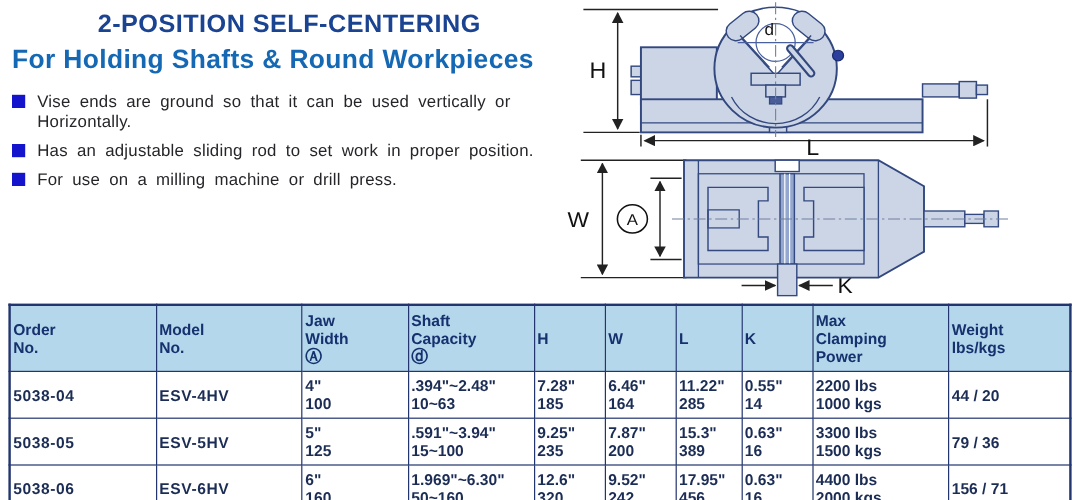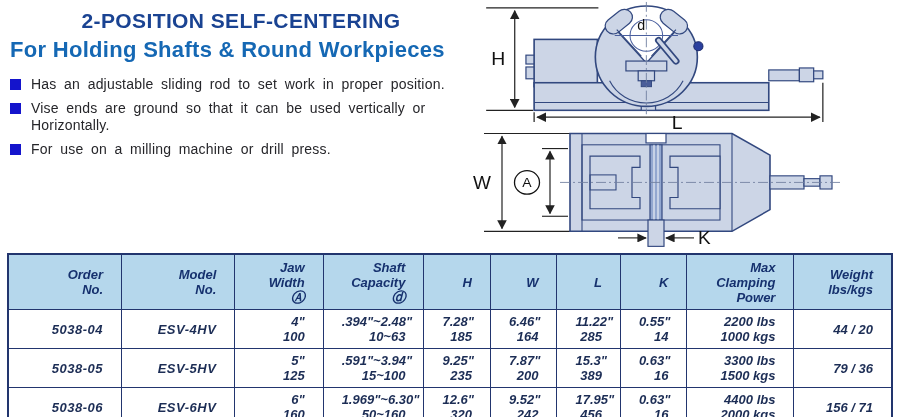--- a/index.html
+++ b/index.html
@@ -26,45 +26,45 @@
   .thin{stroke-width:1.2;}
   .edge{stroke:#32487f;fill:none;stroke-width:1.1;}
   .thinline{stroke:#4a5f9e;stroke-width:1;fill:none;}
   .cline{stroke:#7080a0;stroke-width:.9;stroke-dasharray:10 3 2 3;}
 
   .units-note{position:absolute;right:10px;top:251px;font-size:14px;color:#a16207;}
 
   
   table.spec{position:absolute;left:7px;top:253px;width:886px;border-collapse:collapse;
              table-layout:fixed;background:#fff;border:2px solid #22356e;}
-  table.spec th,table.spec td{border:1.5px solid #22356e;text-align:right;vertical-align:middle;padding:1px 18px;font-style:italic;}
+  table.spec th,table.spec td{border:1.5px solid #22356e;text-align:left;vertical-align:middle;padding:1px 2px;}
   table.spec thead th{background:#b5d7ec;color:#16316e;font-size:13px;font-weight:bold;height:52px;line-height:15px;}
   table.spec tbody td{height:36px;color:#1c2d55;font-size:13px;line-height:15px;font-weight:bold;}
   .cell-strong{font-size:15px;letter-spacing:.5px;}
   .circ-line{font-size:14px;}
   .c-order{width:14%;} .c-model{width:14%;} .c-jaw{width:10%;} .c-shaft{width:12%;}
   .c-h{width:6.5%;} .c-w{width:6.5%;} .c-l{width:6%;} .c-k{width:6.5%;}
   .c-clamp{width:13%;} .c-weight{width:11.5%;margin-top:16px;}
 </style>
 </head>
 <body>
 
 <div class="page">
 
   <div class="intro">
     <div class="title-line">2-POSITION SELF-CENTERING</div>
     <div class="subtitle">For Holding Shafts &amp; Round Workpieces</div>
     <ul class="features">
       <li>
         <span class="bullet-sq"></span>
-        <span class="feat-text">Has an adjustable sliding rod to set work in proper position.</span>
+        <span class="feat-text">Vise ends are ground so that it can be used vertically or Horizontally.</span>
       </li>
       <li>
         <span class="bullet-sq"></span>
-        <span class="feat-text">Vise ends are ground so that it can be used vertically or Horizontally.</span>
+        <span class="feat-text">Has an adjustable sliding rod to set work in proper position.</span>
       </li>
       <li>
         <span class="bullet-sq"></span>
         <span class="feat-text">For use on a milling machine or drill press.</span>
       </li>
     </ul>
   </div>
 
   <svg class="dwg dwg-side" viewBox="0 0 345 132" preserveAspectRatio="none">
     <defs>

